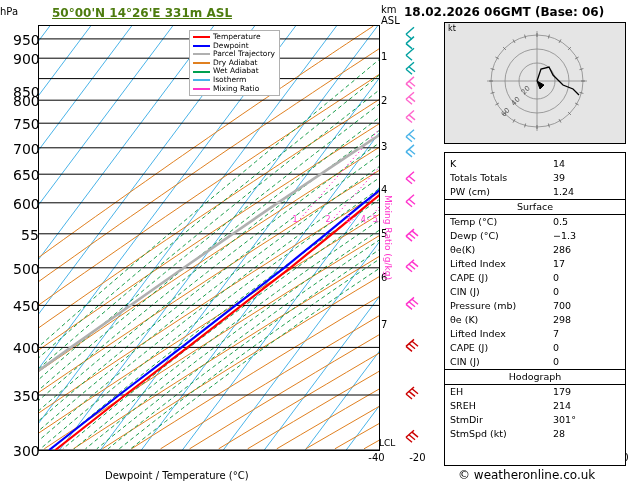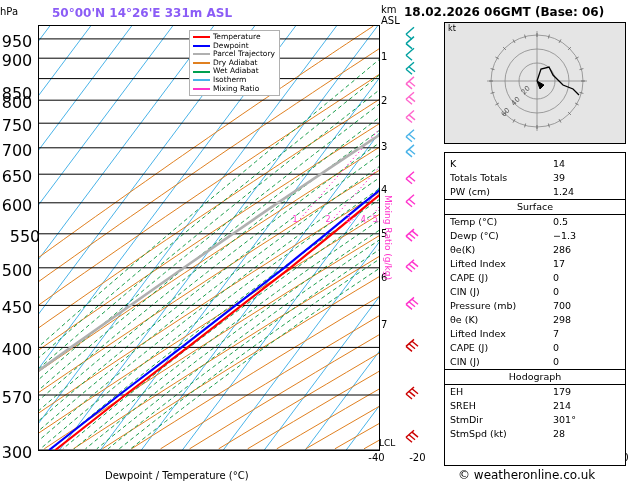--- a/index.html
+++ b/index.html
@@ -8,23 +8,23 @@
 
   .abs{position:absolute;}
 
   
   #skewt{left:0;top:0;width:400px;height:486px;}
   #plotbox{position:absolute;left:38px;top:25px;width:340px;height:424px;border:1px solid #000;background:#fff;overflow:hidden;}
   #plotsvg{position:absolute;left:0;top:0;}
 
   .hpa-label{position:absolute;left:0;top:6px;font-size:10px;color:#000;}
   .km-label{position:absolute;left:381px;top:4px;font-size:10px;color:#000;line-height:11px;text-align:left;}
-  .title-coords{position:absolute;left:52px;top:6px;font-size:12px;font-weight:bold;color:#8b5cf6;letter-spacing:0px;}
-
-  .ytick{position:absolute;right:0;font-size:16px;color:#000;text-align:center;width:34px;}
+  .title-coords{position:absolute;left:52px;top:6px;font-size:12px;font-weight:bold;color:#4d7c0f;letter-spacing:0px;text-decoration:underline;}
+
+  .ytick{position:absolute;right:0;font-size:14px;color:#000;text-align:left;width:34px;padding-left:13px;}
   .xtick{position:absolute;font-size:10px;color:#000;text-align:center;width:30px;}
   .xaxis-title{position:absolute;left:105px;top:470px;font-size:10px;color:#000;}
   .kmtick{position:absolute;font-size:10px;color:#000;}
 
   
   #legend{position:absolute;left:150px;top:4px;background:#fff;border:1px solid #b0b0b0;padding:2px 4px 2px 3px;font-size:7.5px;line-height:8.6px;color:#000;}
   #legend .row{display:flex;align-items:center;height:8.6px;}
   #legend .sw{width:17px;height:0;border-top-width:2px;border-top-style:solid;margin-right:3px;}
 
   .mix-axis{position:absolute;left:381px;top:195px;width:12px;font-size:9px;color:#ff33cc;writing-mode:vertical-rl;text-orientation:mixed;letter-spacing:0px;}
@@ -51,21 +51,21 @@
 
     <div class="hpa-label">hPa</div>
     <div class="title-coords">50°00'N 14°26'E 331m ASL</div>
     <div class="km-label">
       <span>km</span><br>
       <span>ASL</span>
     </div>
 
     <div id="yticks">
         <div class="ytick" style="left: 0px; width: 34px; top: 443px;">300</div>
-        <div class="ytick" style="left: 0px; width: 34px; top: 388.023px;">570</div>
+        <div class="ytick" style="left: 0px; width: 34px; top: 388.023px;">350</div>
         <div class="ytick" style="left: 0px; width: 34px; top: 340.4px;">400</div>
         <div class="ytick" style="left: 0px; width: 34px; top: 298.393px;">450</div>
         <div class="ytick" style="left: 0px; width: 34px; top: 260.817px;">500</div>
         <div class="ytick" style="left: 8px; width: 34px; top: 226.825px;">550</div>
         <div class="ytick" style="left: 0px; width: 34px; top: 195.793px;">600</div>
         <div class="ytick" style="left: 0px; width: 34px; top: 167.246px;">650</div>
         <div class="ytick" style="left: 0px; width: 34px; top: 140.816px;">700</div>
         <div class="ytick" style="left: 0px; width: 34px; top: 116.21px;">750</div>
         <div class="ytick" style="left: 0px; width: 34px; top: 93.1927px;">800</div>
         <div class="ytick" style="left: 0px; width: 34px; top: 84px;">850</div>

